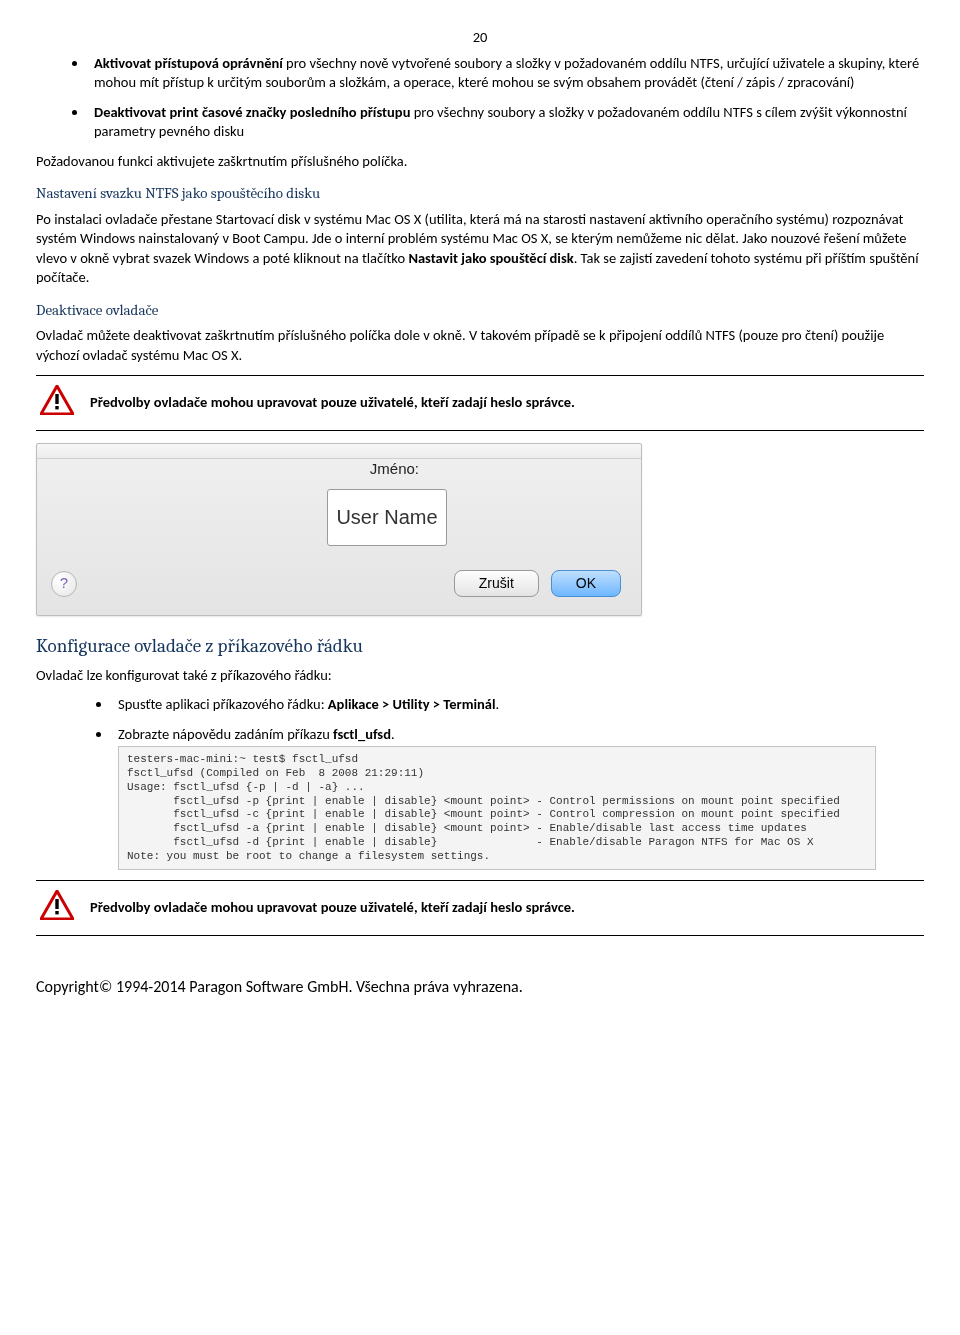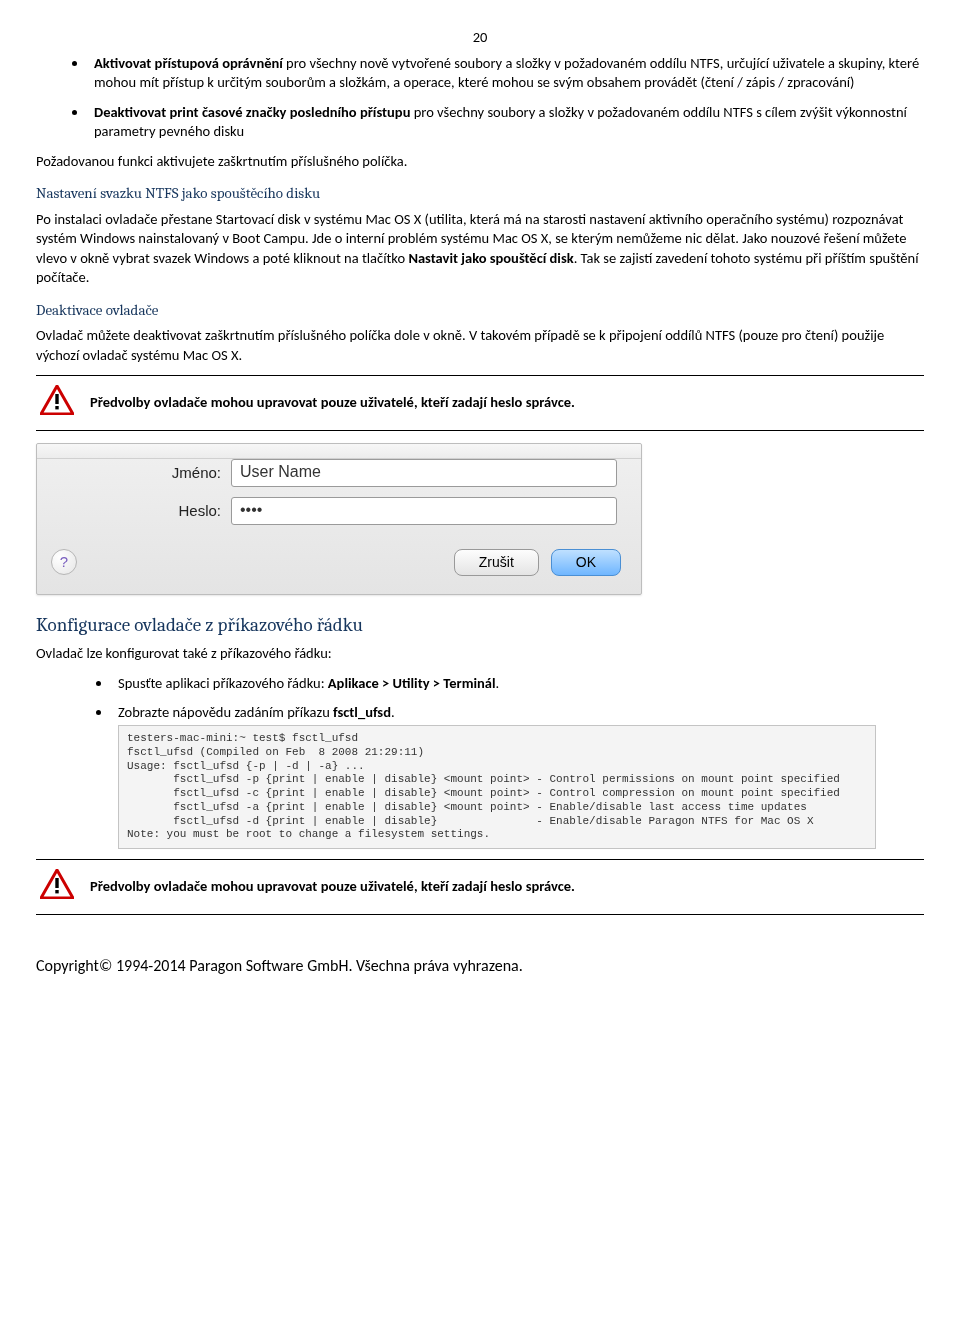--- a/index.html
+++ b/index.html
@@ -83,35 +83,36 @@
     gap: 18px;
   }
   .lock-icon { flex: 0 0 auto; }
   .mac-text { font-weight: bold; font-size: 15px; line-height: 1.35; color:#222; }
   .form-area { padding-left: 120px; padding-right: 24px; }
   .form-row {
     display: flex;
     align-items: center;
     margin-bottom: 10px;
     gap: 10px;
+    flex-direction: column;
   }
   .form-row label {
     width: 64px;
     text-align: right;
     font-size: 15px;
     color: #222;
   }
   .form-row .field {
     flex: 1;
     height: 24px;
     background: #fff;
     border: 1px solid #9a9a9a;
     border-radius: 3px;
-    padding: 1px 8px;
-    font-size: 16px;
+    padding: 14px 8px;
+    font-size: 20px;
     color: #333;
     display: flex;
   }
   .btn-row {
     display: flex;
     justify-content: space-between;
     align-items: center;
     padding: 14px 20px 0 14px;
   }
   .help-circle {
@@ -200,26 +201,20 @@
 </div>
 
 <div class="dialog-wrap">
   <div class="mac-dialog">
     <div class="mac-titlebar"></div>
     <div class="form-area">
       <div class="form-row">
         <label>Jméno:</label>
         <div class="field">
             <span>User Name</span>
-          </div>
-      </div>
-      <div class="form-row">
-        <label>Heslo:</label>
-        <div class="field">
-            <span>••••</span>
           </div>
       </div>
     </div>
     <div class="btn-row">
       <div class="help-circle">?</div>
       <div class="mac-buttons">
         <div class="mac-btn">Zrušit</div>
         <div class="mac-btn primary">OK</div>
       </div>
     </div>

